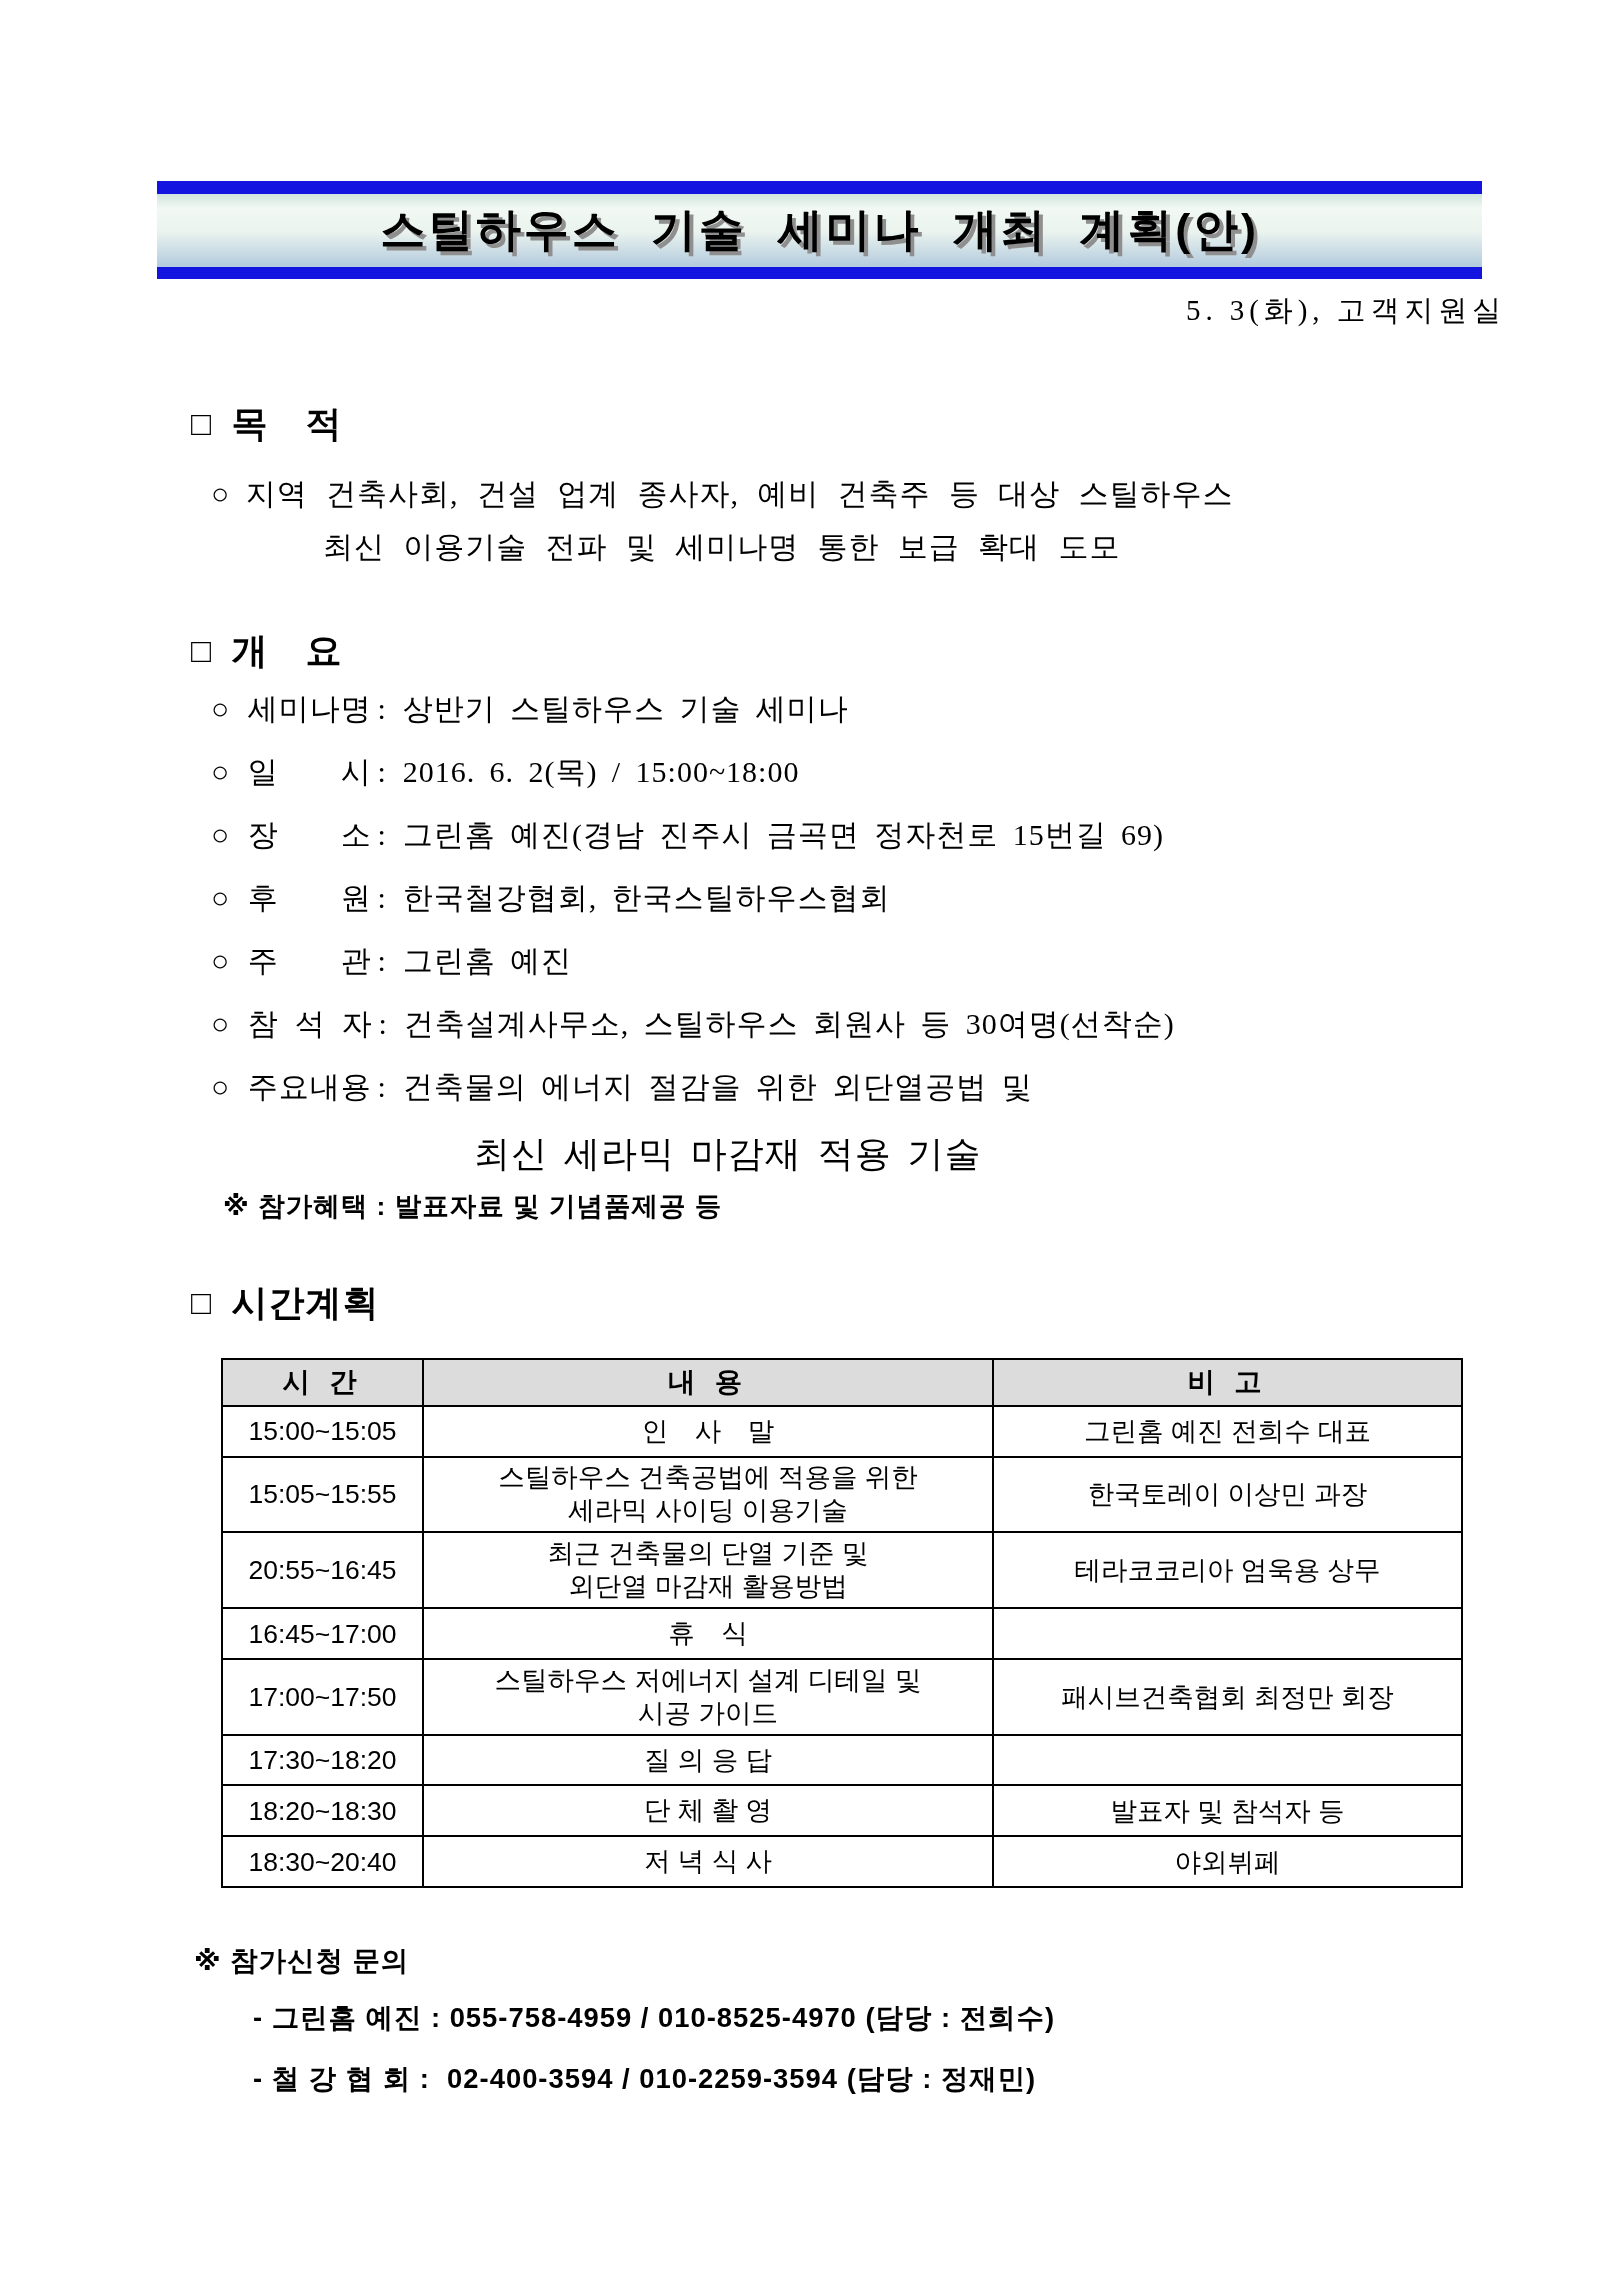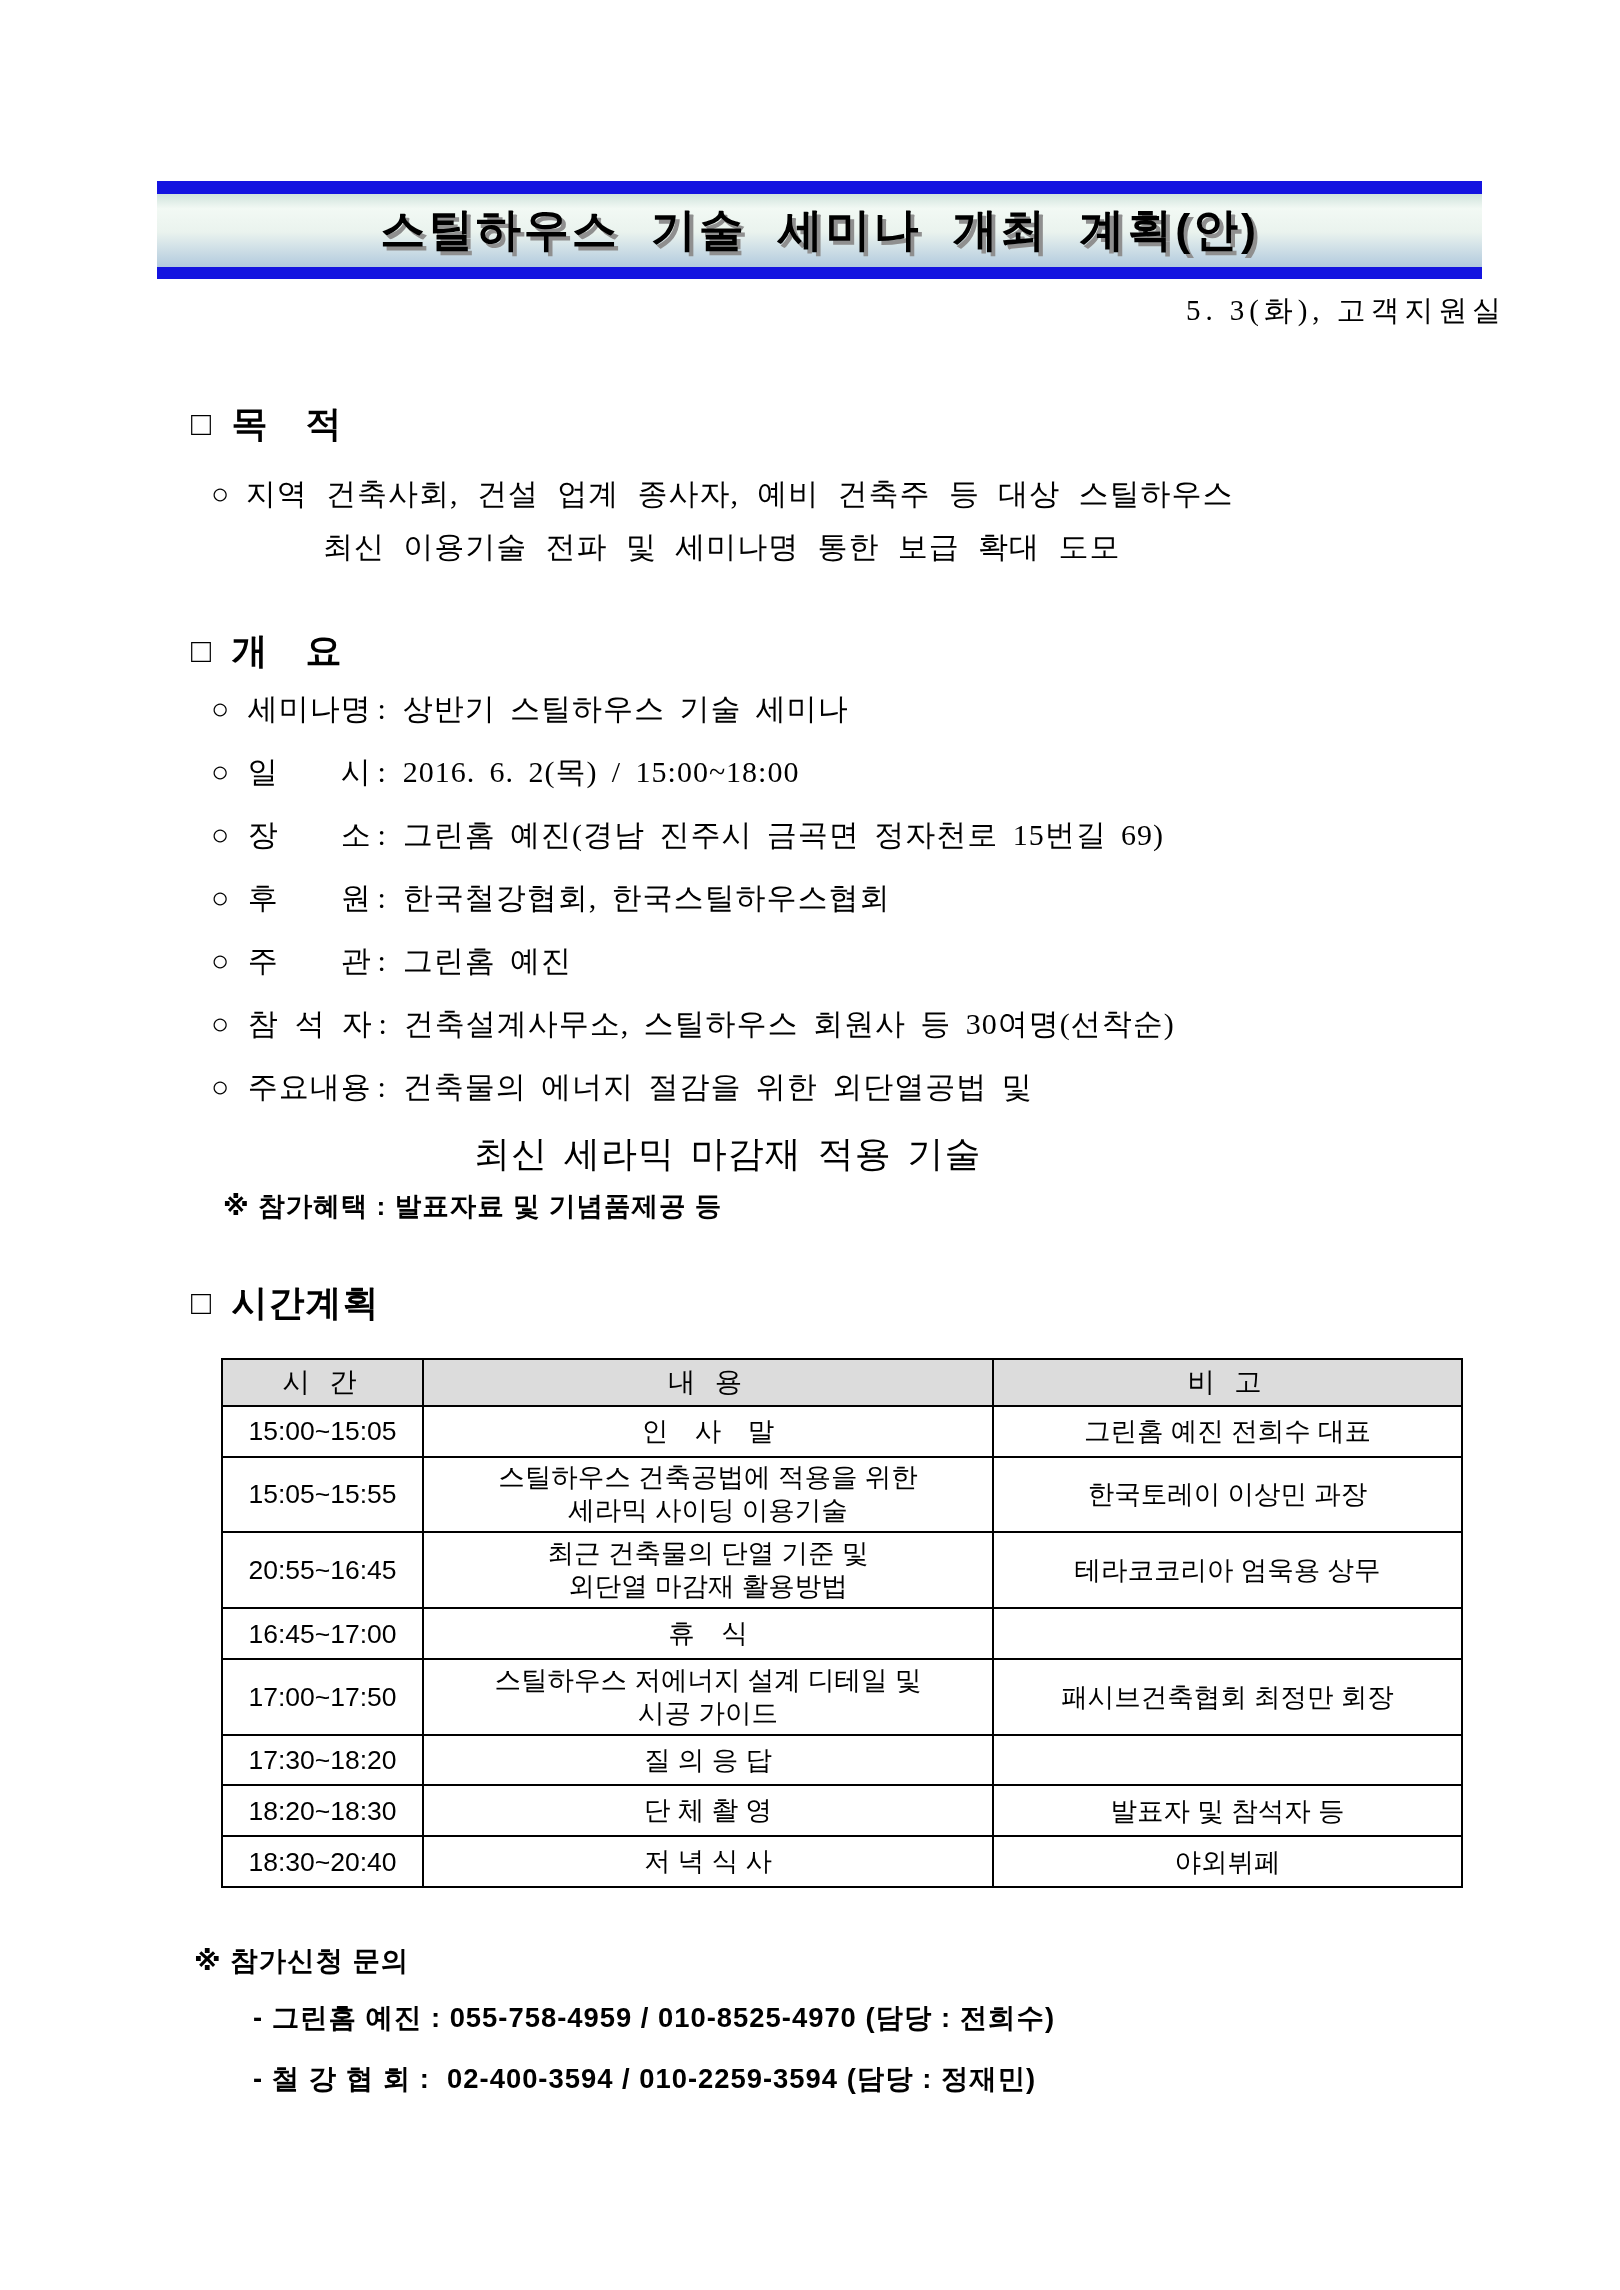--- a/index.html
+++ b/index.html
@@ -71,21 +71,21 @@
     font-family:"Liberation Sans","DejaVu Sans",sans-serif;
     font-size:26.5px;
   }
   .sched-table col.c-time { width:201px; }
   .sched-table col.c-content { width:570px; }
   .sched-table col.c-note { width:469px; }
   .sched-table th, .sched-table td {
     border:2px solid #000; text-align:center; vertical-align:middle; padding:3.9px 5.9px;
   }
   .sched-table th {
-    background:#dcdcdc; height:37px; font-weight:normal; letter-spacing:5.9px; font-size:27.4px;
+    background:#dcdcdc; height:37px; font-weight:bold; letter-spacing:5.9px; font-size:27.4px;
   }
   .sched-table td { line-height:32px; }
   .sched-table td.t-time { letter-spacing:0px; }
   .sched-table tr.single td { height:41px;text-align:center; }
   .cell-line { line-height:33px; }
 
   
   .contact-title {
     position:absolute; left:194px; top:1943px;
     font-family:"Liberation Sans","DejaVu Sans",sans-serif;

